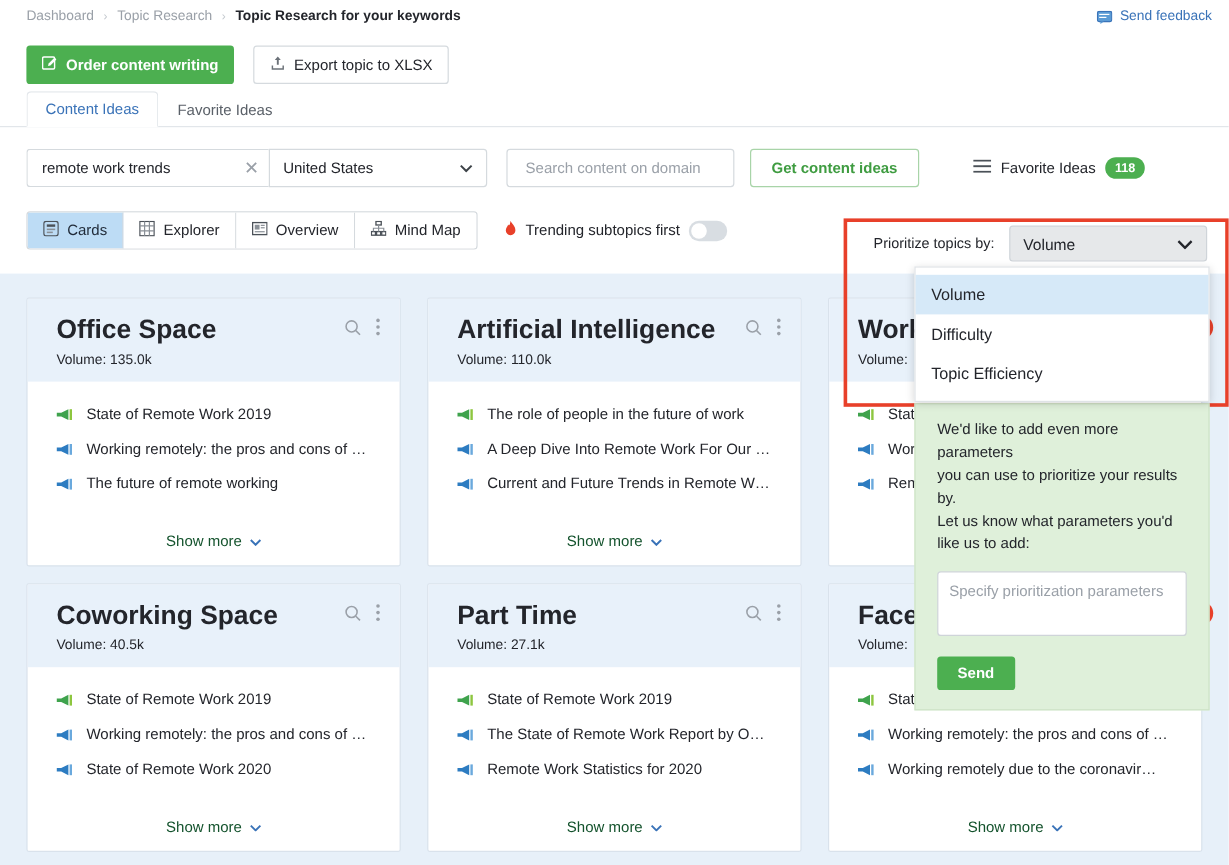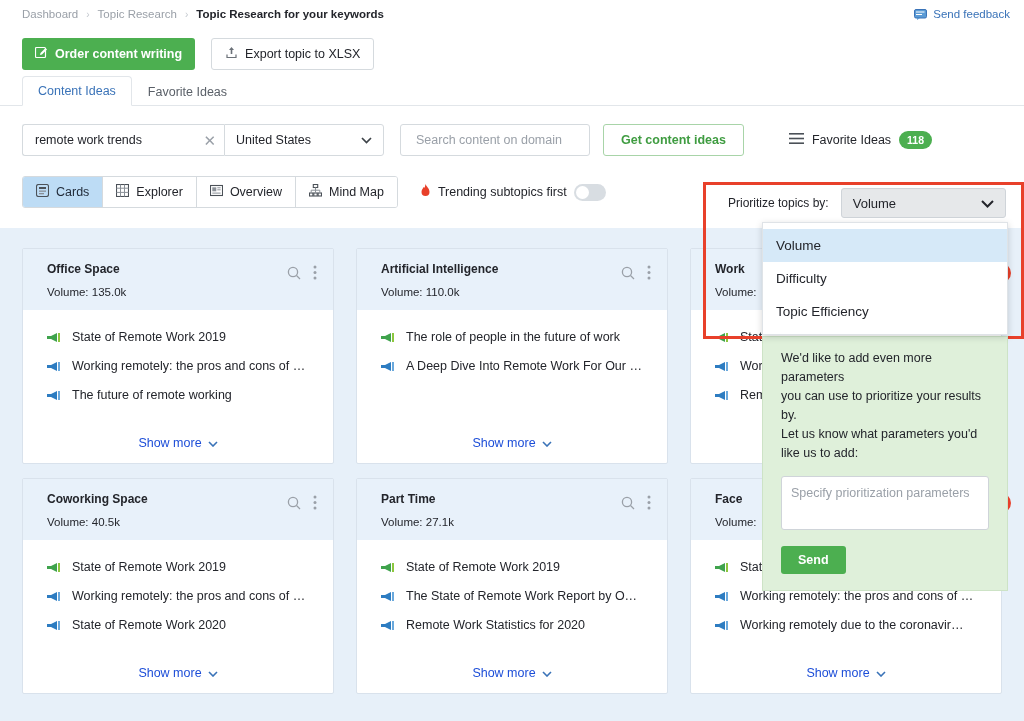--- a/index.html
+++ b/index.html
@@ -71,21 +71,21 @@
     border: 1px solid #d5dade; border-radius: 3px 0 0 3px; border-right: none;
     width: 202px; padding: 0 8px 0 12px; background: #fff;
   }
   .kwbox input {
     border: none; outline: none; font-size: 12.5px; width: 100%;
     font-family: inherit; color: #23252b; background: transparent;
   }
   .xicon { color: #9aa0a8; cursor: pointer; line-height: 1; font-size: 15px; padding-left:4px;}
   .countrybox {
     display: flex; align-items: center; justify-content: space-between;
-    height: 32px; width: 160px; border: 1px solid #d5dade; border-radius: 0 3px 3px 0;
+    height: 32px; width: 182px; border: 1px solid #d5dade; border-radius: 0 3px 3px 0;
     padding: 0 11px; font-size: 12.5px; cursor: pointer; background: #fff;
   }
   .domainbox {
     height: 32px; width: 190px; margin-left: 16px;
     border: 1px solid #d5dade; border-radius: 3px; padding: 0 15px; background: #fff;
   }
   .domainbox input {
     border: none; outline: none; width: 100%; height: 100%;
     font-size: 12.5px; font-family: inherit; background: transparent;
   }
@@ -175,31 +175,31 @@
     position: absolute; left: 0; top: 228px; width: 1024px; height: 493px;
     background: #e7f0f9; padding: 20px 0 0 22px; overflow: hidden;
   }
   .cardgrid { display: flex; flex-wrap: wrap; gap: 14px 22px; }
   .card {
     width: 312px; background: #fff; border: 1px solid #d9e2ec;
     border-radius: 2px; position: relative;
   }
   .card-head { background: #e8f1fa; padding: 13px 16px 12px 24px; }
   .card-head-top { display: flex; align-items: flex-start; }
-  .card-title { font-size: 12px; font-weight: bold; flex: 1; white-space: nowrap; overflow: hidden;}
+  .card-title { font-size: 22px; font-weight: bold; flex: 1; white-space: nowrap; overflow: hidden;}
   .card-icons { display: flex; align-items: center; gap: 12px; padding-top: 3px; }
   .ci { cursor: pointer; color: #9aa0a8; line-height: 0; }
   .card-vol { font-size: 11.5px; margin-top: 6px; color: #23252b; }
   .card-body { padding: 20px 16px 8px 24px; min-height: 116px; }
   .idea { display: flex; align-items: center; gap: 11px; margin-bottom: 15px; font-size: 12.5px; white-space: nowrap; overflow: hidden;}
   .idea:last-child { margin-bottom: 0; }
   .mega { flex: 0 0 auto; line-height: 0; }
   .showmore {
     display: flex; align-items: flex-start; justify-content: center; gap: 6px;
-    font-size: 12.5px; color: #1d4ed8; padding: 10px 0 13px 0; cursor: pointer;
+    font-size: 12.5px; color: #14532d; padding: 10px 0 13px 0; cursor: pointer;
   }
   .redmark {
     position: absolute; right: -10px; top: 14px; width: 20px; height: 20px;
     border-radius: 50%; background: #e8402a; z-index: 5;
   }
   .redmark::after {
     content: ""; position: absolute; left: 6px; top: 5px;
     width: 6px; height: 9px; border: 2px solid #fff; border-left: none; border-top: none;
     border-radius: 0 6px 6px 0;
   }
@@ -430,20 +430,27 @@
                 </svg></span>
               <span>The role of people in the future of work</span>
             </div>
           <div class="idea">
               <span class="mega"><svg width="14" height="11" viewBox="0 0 14 11">
                   <path d="M0 4 H4 L10 1 V10 L4 7 H0 Z" fill="#2d7cc1"></path>
                   <rect x="11" y="1" width="2" height="9" fill="#6aa9dd"></rect>
                 </svg></span>
               <span>A Deep Dive Into Remote Work For Our …</span>
             </div>
+          <div class="idea">
+              <span class="mega"><svg width="14" height="11" viewBox="0 0 14 11">
+                  <path d="M0 4 H4 L10 1 V10 L4 7 H0 Z" fill="#2d7cc1"></path>
+                  <rect x="11" y="1" width="2" height="9" fill="#6aa9dd"></rect>
+                </svg></span>
+              <span>Current and Future Trends in Remote W…</span>
+            </div>
         </div>
         <div class="showmore">
           <span>Show more</span>
           <span><svg width="10" height="6" viewBox="0 0 10 6">
                 <path d="M1 1 L5 5 L9 1" fill="none" stroke="#3a73b8" stroke-width="1.6"></path>
               </svg></span>
         </div>
       </div>
 
       <div class="card">

